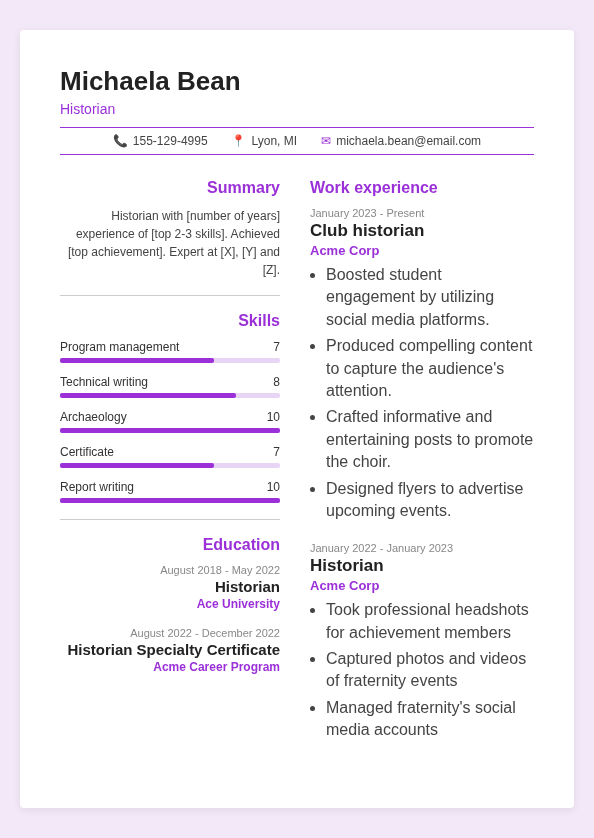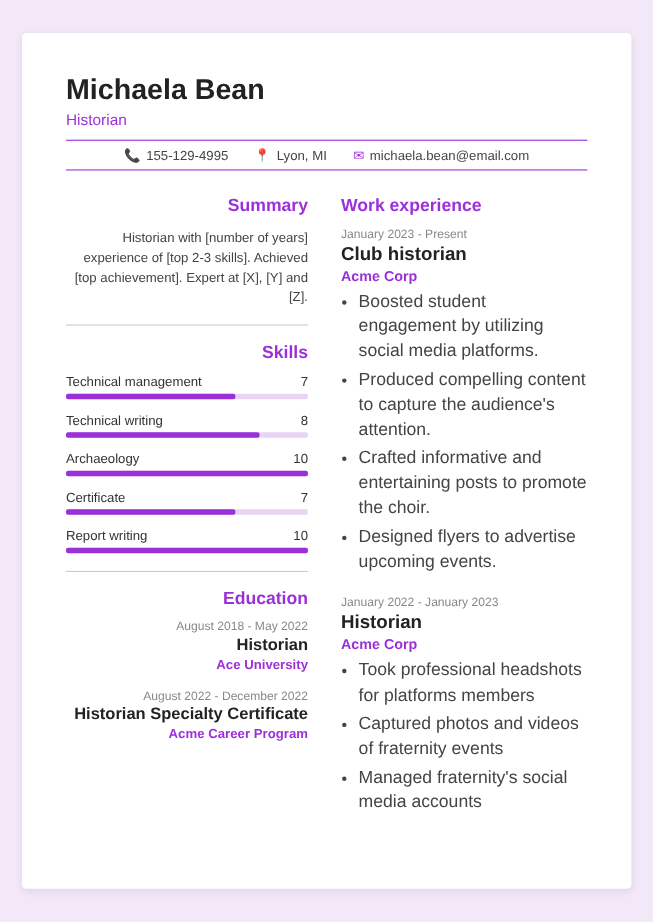--- a/index.html
+++ b/index.html
@@ -193,21 +193,21 @@
         <div class="section-title">Summary</div>
         <p class="summary-text">Historian with [number of years] experience of [top 2-3 skills]. Achieved [top achievement]. Expert at [X], [Y] and [Z].</p>
         <hr class="divider">
       </div>
 
       <div class="section">
         <div class="section-title">Skills</div>
         <div id="skills-list">
             <div class="skill-item">
       <div class="skill-label-row">
-        <span>Technical management</span>
+        <span>Program management</span>
         <span>7</span>
       </div>
       <div class="skill-bar-bg">
         <div class="skill-bar-fill" style="width:70%"></div>
       </div>
     </div>
             <div class="skill-item">
       <div class="skill-label-row">
         <span>Technical writing</span>
         <span>8</span>
@@ -277,21 +277,21 @@
               <li>Produced compelling content to capture the audience's attention.</li>
               <li>Crafted informative and entertaining posts to promote the choir.</li>
               <li>Designed flyers to advertise upcoming events.</li>
             </ul>
     </div>
           <div class="work-item">
       <div class="work-date">January 2022 - January 2023</div>
       <div class="work-role">Historian</div>
       <div class="work-company">Acme Corp</div>
       <ul class="work-bullets">
-              <li>Took professional headshots for platforms members</li>
+              <li>Took professional headshots for achievement members</li>
               <li>Captured photos and videos of fraternity events</li>
               <li>Managed fraternity's social media accounts</li>
             </ul>
     </div>
         </div>
     </div>
 
   </div>
 </div>
 

